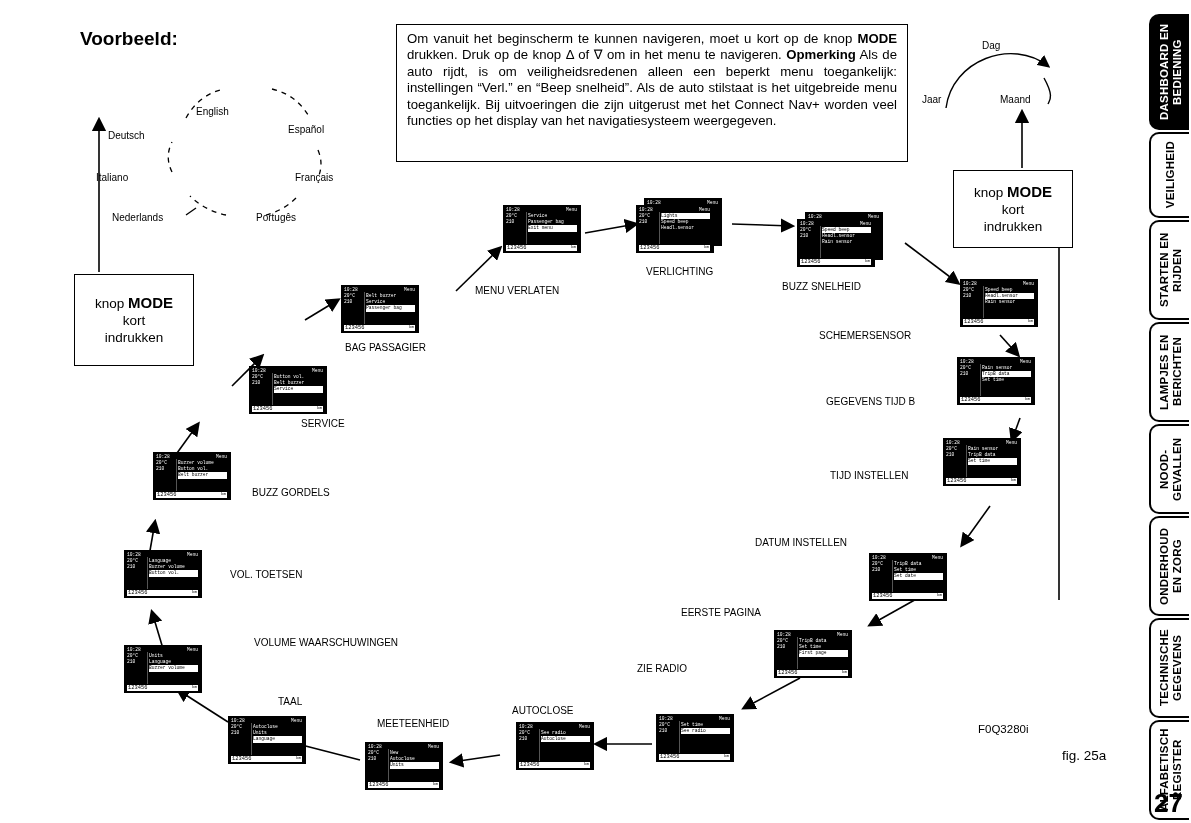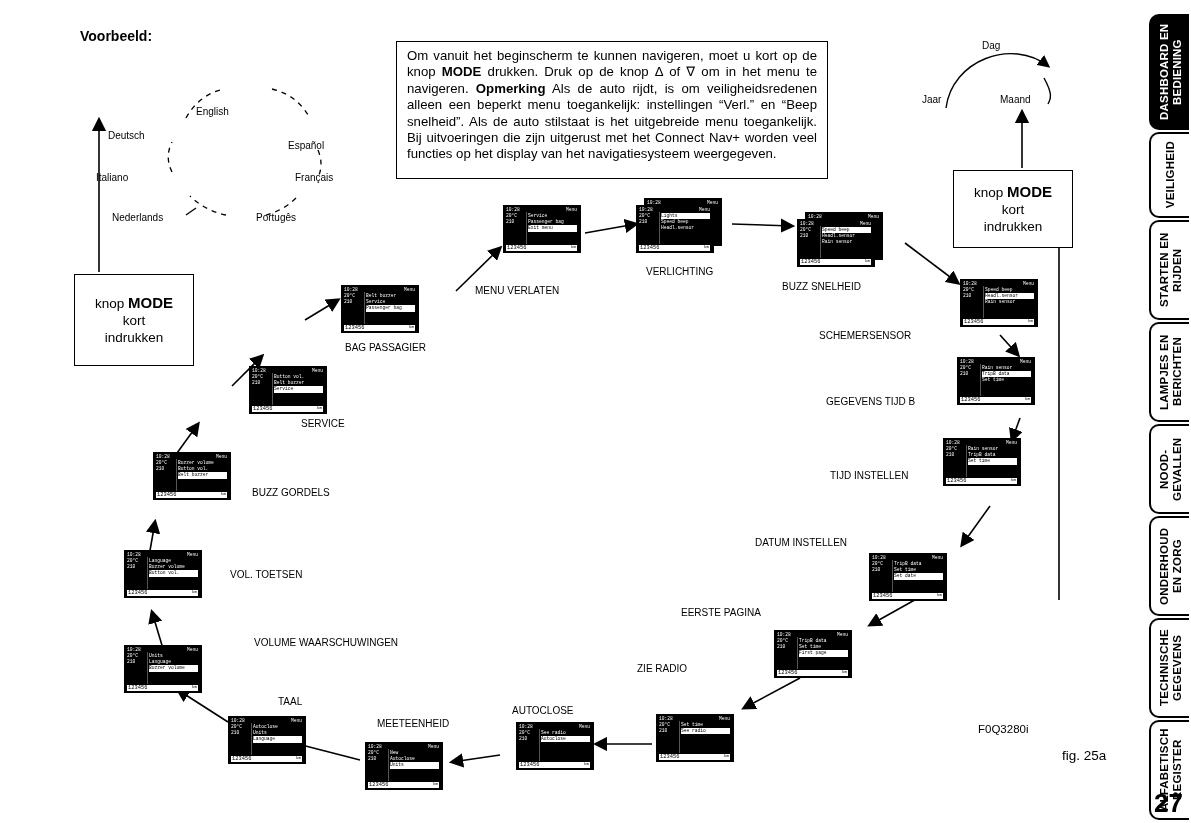--- a/index.html
+++ b/index.html
@@ -86,41 +86,41 @@
       <path d="M296,198 C286,208 276,212 266,215"></path>
       <path d="M226,215 C212,212 200,206 190,196"></path>
       <path d="M172,172 C167,162 167,152 172,142"></path>
     </g>
 
     <g fill="none" stroke="#000" stroke-width="1.3">
       <path d="M186,215 L196,208"></path>
     </g>
   </svg>
 
-  <div class="label bold" style="left:80px;top:28px;font-size:14px;">Voorbeeld:</div>
-
-  <div class="box textbox" style="left:396px;top:41px;width:432px;height:138px;">
+  <div class="label bold" style="left:80px;top:28px;font-size:19px;">Voorbeeld:</div>
+
+  <div class="box textbox" style="left:396px;top:24px;width:512px;height:138px;">
     <span>Om vanuit het beginscherm te kunnen navigeren, moet u kort op de knop </span><b>MODE</b><span> drukken. Druk op de knop Δ of ∇ om in het menu te navigeren. </span><b>Opmerking</b><span> Als de auto rijdt, is om veiligheidsredenen alleen een beperkt menu toegankelijk: instellingen “Verl.” en “Beep snelheid”. Als de auto stilstaat is het uitgebreide menu toegankelijk. Bij uitvoeringen die zijn uitgerust met het Connect Nav+ worden veel functies op het display van het navigatiesysteem weergegeven.</span>
   </div>
 
   <div class="box modebox" style="left:74px;top:274px;width:120px;height:92px;">
     <div><span>knop </span><span class="big">MODE</span></div>
     <div>kort</div>
     <div>indrukken</div>
   </div>
 
   <div class="box modebox" style="left:953px;top:170px;width:120px;height:78px;">
     <div><span>knop </span><span class="big">MODE</span></div>
     <div>kort</div>
     <div>indrukken</div>
   </div>
 
   <div class="label" style="left:196px;top:106px;">English</div>
   <div class="label" style="left:108px;top:130px;">Deutsch</div>
-  <div class="label" style="left:288px;top:124px;margin-top:16px;">Español</div>
+  <div class="label" style="left:288px;top:124px;">Español</div>
   <div class="label" style="left:96px;top:172px;">Italiano</div>
   <div class="label" style="left:295px;top:172px;">Français</div>
   <div class="label" style="left:112px;top:212px;text-align:right;">Nederlands</div>
   <div class="label" style="left:256px;top:212px;">Portugês</div>
 
   <div class="label" style="left:982px;top:40px;">Dag</div>
   <div class="label" style="left:922px;top:94px;">Jaar</div>
   <div class="label" style="left:1000px;top:94px;">Maand</div>
 
   <div class="lcd" style="left:503px;top:205px;width:78px;height:48px;">

